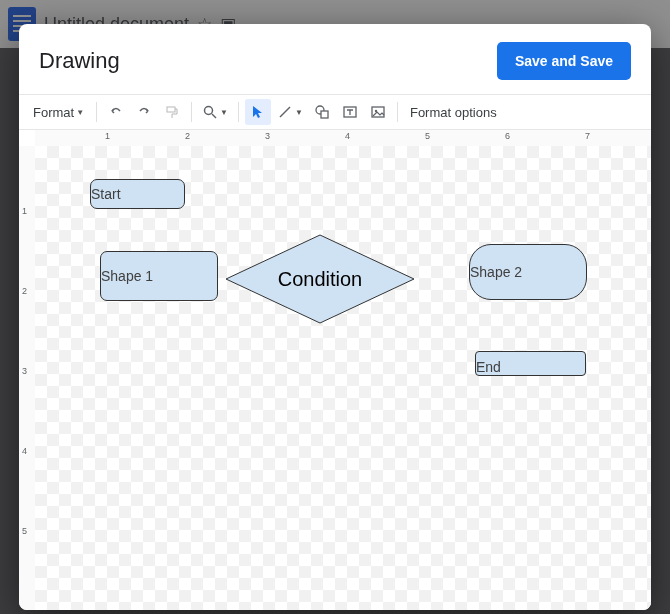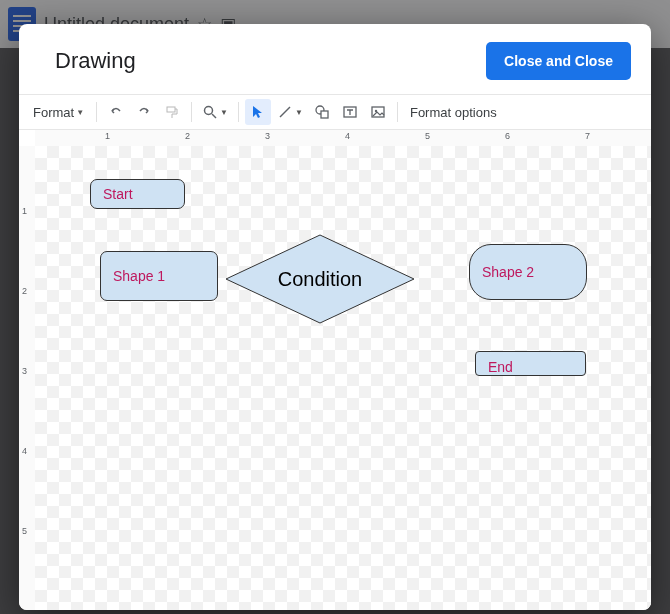--- a/index.html
+++ b/index.html
@@ -65,21 +65,20 @@
     .modal-header {
       display: flex;
       align-items: center;
       padding: 18px 20px 14px;
     }
     .modal-title {
       font-size: 22px;
       color: #202124;
       flex: 1;
       font-weight: 400;
-      margin-left: 16px;
     }
     .save-btn {
       background: #1a73e8;
       color: #fff;
       border: none;
       border-radius: 5px;
       padding: 11px 18px;
       font-size: 14px;
       font-weight: 600;
       cursor: pointer;
@@ -152,23 +151,22 @@
     }
 
     
     .node {
       position: absolute;
       background: #cfe2f3;
       border: 1px solid #333;
       display: flex;
       align-items: center;
       justify-content: flex-start;
-      padding-left: 12px;
       font-size: 14px;
-      color: #be185d;
+      color: #404040;
       cursor: move;
     }
     .rr { border-radius: 7px; }
 
     .diamond-wrap {
       position: absolute;
       cursor: move;
     }
     .diamond-wrap svg { position: absolute; inset: 0; }
     .diamond-label {
@@ -188,21 +186,21 @@
   <span class="docs-title">Untitled document</span>
   <span class="bg-ic">☆</span>
   <span class="bg-ic">▣</span>
   <span class="bg-ic">☁</span>
 </div>
 <div class="bg-dim"></div>
 
 <div class="modal">
   <div class="modal-header">
     <div class="modal-title">Drawing</div>
-    <button class="save-btn">Close and Close</button>
+    <button class="save-btn">Save and Save</button>
   </div>
 
   <div class="toolbar">
     <div class="tb-btn tb-text">
       <span>Format</span>
       <span class="tb-caret">▼</span>
     </div>
     <div class="tb-sep"></div>
 
     <div class="tb-btn" title="Undo">

